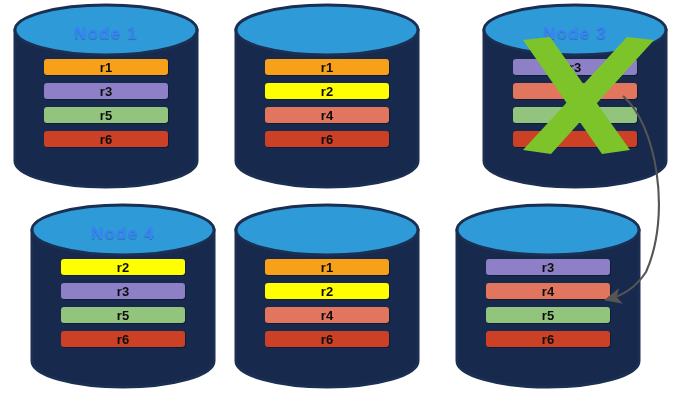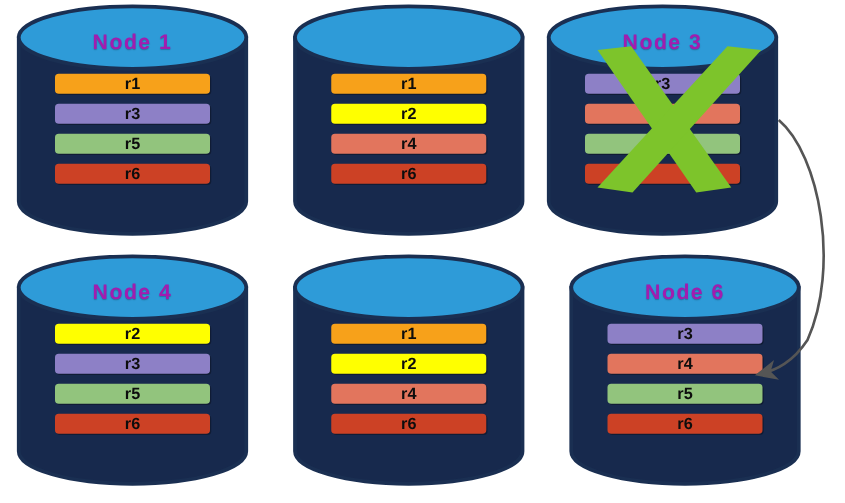--- a/index.html
+++ b/index.html
@@ -8,21 +8,21 @@
     font-family:"Liberation Sans","DejaVu Sans",sans-serif;
     position:relative;
   }
   #stage{position:absolute;left:0;top:0;width:676px;height:402px;}
 
   
   .node{position:absolute;width:186px;height:182px;}
   .cyl-svg{position:absolute;left:0;top:0;width:186px;height:182px;overflow:visible;}
   .node-title{
     position:absolute;left:0;top:20px;width:186px;text-align:center;
-    color:#a21caf;font-size:17px;font-weight:bold;letter-spacing:1.2px;
+    color:#3b82f6;font-size:17px;font-weight:bold;letter-spacing:1.2px;
     text-shadow:0 1px 1px rgba(0,0,0,.25);
     pointer-events:none;
   }
   .bars{position:absolute;left:31px;top:55px;width:124px;}
   .bar{
     position:relative;height:16px;margin-bottom:8px;border-radius:3px;
     box-shadow:1px 1px 0 rgba(0,0,0,.30);
   }
   .bar span{
     position:absolute;left:0;right:0;top:50%;transform:translateY(-50%);
@@ -76,21 +76,21 @@
             <span>r2</span>
           </div>
           <div class="bar" style="background: rgb(226, 117, 93);">
             <span>r4</span>
           </div>
           <div class="bar" style="background: rgb(204, 65, 37);">
             <span>r6</span>
           </div>
         </div>
       </div>
-      <div class="node" style="left: 437px; top: 4px;">
+      <div class="node" style="left: 482px; top: 4px;">
         <svg class="cyl-svg" viewBox="0 0 186 182">
           <path d="M2,26 L2,157 A91,26 0 0 0 184,157 L184,26 Z" fill="#17294d" stroke="#1a2f52" stroke-width="3"></path>
           <ellipse cx="93" cy="26" rx="91" ry="25" fill="#2e9bd8" stroke="#1a2f52" stroke-width="3"></ellipse>
         </svg>
         <div class="node-title">Node  3</div>
         <div class="bars">
           <div class="bar" style="background: rgb(141, 128, 198);">
             <span>r3</span>
           </div>
           <div class="bar" style="background: rgb(226, 117, 93);">
@@ -101,21 +101,21 @@
           </div>
           <div class="bar" style="background: rgb(204, 65, 37);">
             <span></span>
           </div>
         </div>
         <svg class="cross" viewBox="0 0 186 182">
           <path d="M41,36 L68,33 L148,146 L120,150 Z" fill="#7dc42b"></path>
           <path d="M145,33 L172,36 L69,150 L41,146 Z" fill="#7dc42b"></path>
         </svg>
       </div>
-      <div class="node" style="left: 13px; top: 204px;">
+      <div class="node" style="left: 30px; top: 204px;">
         <svg class="cyl-svg" viewBox="0 0 186 182">
           <path d="M2,26 L2,157 A91,26 0 0 0 184,157 L184,26 Z" fill="#17294d" stroke="#1a2f52" stroke-width="3"></path>
           <ellipse cx="93" cy="26" rx="91" ry="25" fill="#2e9bd8" stroke="#1a2f52" stroke-width="3"></ellipse>
         </svg>
         <div class="node-title">Node  4</div>
         <div class="bars">
           <div class="bar" style="background: rgb(255, 255, 0);">
             <span>r2</span>
           </div>
           <div class="bar" style="background: rgb(141, 128, 198);">
@@ -147,21 +147,20 @@
           <div class="bar" style="background: rgb(204, 65, 37);">
             <span>r6</span>
           </div>
         </div>
       </div>
       <div class="node" style="left: 455px; top: 204px;">
         <svg class="cyl-svg" viewBox="0 0 186 182">
           <path d="M2,26 L2,157 A91,26 0 0 0 184,157 L184,26 Z" fill="#17294d" stroke="#1a2f52" stroke-width="3"></path>
           <ellipse cx="93" cy="26" rx="91" ry="25" fill="#2e9bd8" stroke="#1a2f52" stroke-width="3"></ellipse>
         </svg>
-        <div class="node-title">Node  6</div>
         <div class="bars">
           <div class="bar" style="background: rgb(141, 128, 198);">
             <span>r3</span>
           </div>
           <div class="bar" style="background: rgb(226, 117, 93);">
             <span>r4</span>
           </div>
           <div class="bar" style="background: rgb(146, 196, 125);">
             <span>r5</span>
           </div>

